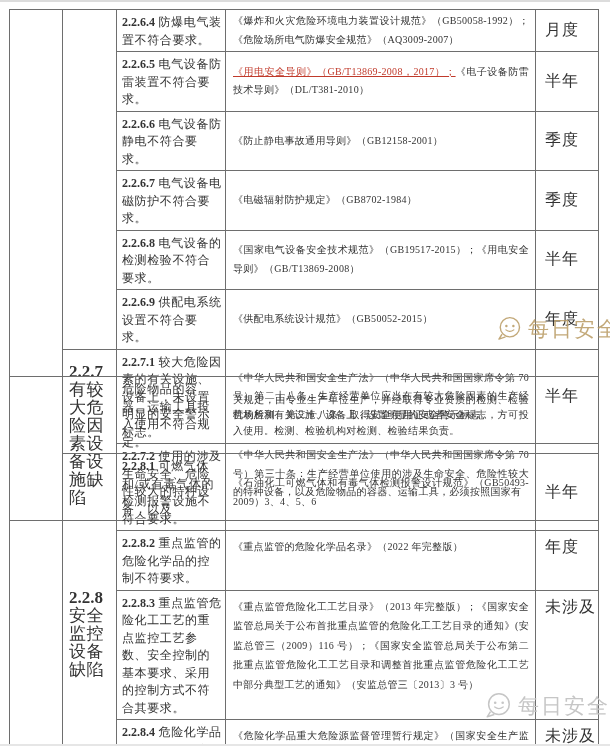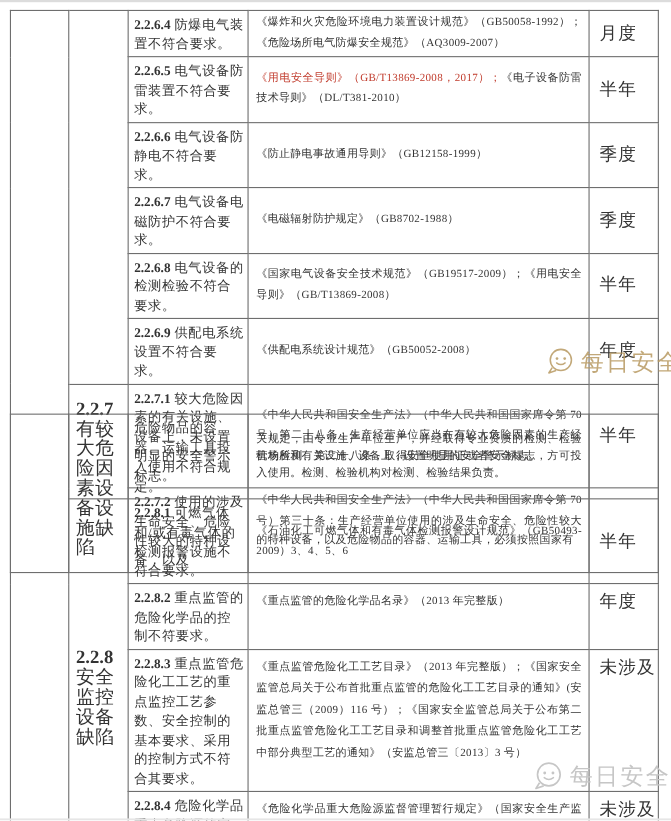--- a/index.html
+++ b/index.html
@@ -19,21 +19,21 @@
   #t1{top:9px;}
   #t2{top:376px;}
   td{border:1px solid var(--border);overflow:hidden;padding:0;}
 
   .c1{vertical-align:middle;}
   .c2{vertical-align:middle;font-size:17px;line-height:18px;padding:2px 3px 2px 6px;letter-spacing:0.5px;}
   .c3{vertical-align:top;font-size:12px;line-height:17.5px;padding:4px 3px 2px 5px;letter-spacing:0.6px;}
   .c4{vertical-align:middle;font-size:10px;line-height:18.5px;padding:2px 6px 2px 7px;text-align:justify;letter-spacing:0.3px;}
   .c5{vertical-align:middle;font-size:16px;padding-left:9px;letter-spacing:1px;}
   .num{font-weight:bold;letter-spacing:0;}
-  .red{color:var(--red);}
+  .red{color:var(--red);text-decoration:underline;}
 
   
   #t1 tr:nth-child(1){height:36px;}
   #t1 tr:nth-child(2){height:37px;}
   #t1 tr:nth-child(3){height:33px;}
   #t1 tr:nth-child(4){height:35px;}
   #t1 tr:nth-child(5){height:55px;}
   #t1 tr:nth-child(6){height:35px;}
   #t1 tr:nth-child(7){height:72px;}
   #t1 tr:nth-child(8){height:51px;}
@@ -77,36 +77,36 @@
         <td class="c4"><span>《爆炸和火灾危险环境电力装置设计规范》（GB50058-1992）；《危险场所电气防爆安全规范》（AQ3009-2007）</span></td>
         <td class="c5">月度</td>
       </tr>
       <tr>
         <td class="c3"><span class="num">2.2.6.5</span> 电气设备防雷装置不符合要求。</td>
         <td class="c4"><span class="red">《用电安全导则》（GB/T13869-2008，2017）；</span><span>《电子设备防雷技术导则》（DL/T381-2010）</span></td>
         <td class="c5">半年</td>
       </tr>
       <tr>
         <td class="c3"><span class="num">2.2.6.6</span> 电气设备防静电不符合要求。</td>
-        <td class="c4"><span>《防止静电事故通用导则》（GB12158-1999）</span></td>
+        <td class="c4"><span>《防止静电事故通用导则》（GB12158-2001）</span></td>
         <td class="c5">季度</td>
       </tr>
       <tr>
         <td class="c3"><span class="num">2.2.6.7</span> 电气设备电磁防护不符合要求。</td>
-        <td class="c4"><span>《电磁辐射防护规定》（GB8702-1988）</span></td>
+        <td class="c4"><span>《电磁辐射防护规定》（GB8702-1984）</span></td>
         <td class="c5">季度</td>
       </tr>
       <tr>
         <td class="c3"><span class="num">2.2.6.8</span> 电气设备的检测检验不符合要求。</td>
-        <td class="c4"><span>《国家电气设备安全技术规范》（GB19517-2009）；《用电安全导则》（GB/T13869-2008）</span></td>
+        <td class="c4"><span>《国家电气设备安全技术规范》（GB19517-2015）；《用电安全导则》（GB/T13869-2008）</span></td>
         <td class="c5">半年</td>
       </tr>
       <tr>
         <td class="c3"><span class="num">2.2.6.9</span> 供配电系统设置不符合要求。</td>
-        <td class="c4"><span>《供配电系统设计规范》（GB50052-2008）</span></td>
+        <td class="c4"><span>《供配电系统设计规范》（GB50052-2015）</span></td>
         <td class="c5">年度</td>
       </tr>
       <tr>
         <td class="c2" rowspan="2"><span class="num">2.2.7</span> 有较大危险因素设备设施缺陷</td>
         <td class="c3"><span class="num">2.2.7.1</span> 较大危险因素的有关设施、设备上，未设置明显的安全警示标志。</td>
         <td class="c4"><span>《中华人民共和国安全生产法》（中华人民共和国国家席令第 70 号）第二十八条：生产经营单位应当在有较大危险因素的生产经营场所和有关设施、设备上，设置明显的安全警示标志。</span></td>
         <td class="c5">半年</td>
       </tr>
       <tr>
         <td class="c3"><span class="num">2.2.7.2</span> 使用的涉及生命安全、危险性较大的特种设备，以及</td>
@@ -133,21 +133,21 @@
         <td class="c5"></td>
       </tr>
       <tr>
         <td class="c2" rowspan="4"><span class="num">2.2.8</span> 安全监控设备缺陷</td>
         <td class="c3"><span class="num">2.2.8.1</span> 可燃气体和/或有毒气体的检测报警设施不符合要求。</td>
         <td class="c4"><span>《石油化工可燃气体和有毒气体检测报警设计规范》（GB50493-2009）3、4、5、6</span></td>
         <td class="c5">半年</td>
       </tr>
       <tr>
         <td class="c3"><span class="num">2.2.8.2</span> 重点监管的危险化学品的控制不符要求。</td>
-        <td class="c4"><span>《重点监管的危险化学品名录》（2013 年完整版）</span></td>
+        <td class="c4"><span>《重点监管的危险化学品名录》（2022 年完整版）</span></td>
         <td class="c5">年度</td>
       </tr>
       <tr>
         <td class="c3"><span class="num">2.2.8.3</span> 重点监管危险化工工艺的重点监控工艺参数、安全控制的基本要求、采用的控制方式不符合其要求。</td>
         <td class="c4"><span>《重点监管危险化工工艺目录》（2013 年完整版）；《国家安全监管总局关于公布首批重点监管的危险化工工艺目录的通知》(安监总管三（2009）116 号）；《国家安全监管总局关于公布第二批重点监管危险化工工艺目录和调整首批重点监管危险化工工艺中部分典型工艺的通知》（安监总管三〔2013〕3 号）</span></td>
         <td class="c5">未涉及</td>
       </tr>
       <tr>
         <td class="c3"><span class="num">2.2.8.4</span> 危险化学品重大危险源的安全监测监控体系，控制措施不符合要求。</td>
         <td class="c4"><span>《危险化学品重大危险源监督管理暂行规定》（国家安全生产监督管理总局令第 40 号）；《危险化学品重大危险源安全监控通用技术规范》（AQ3035-2010）</span></td>

